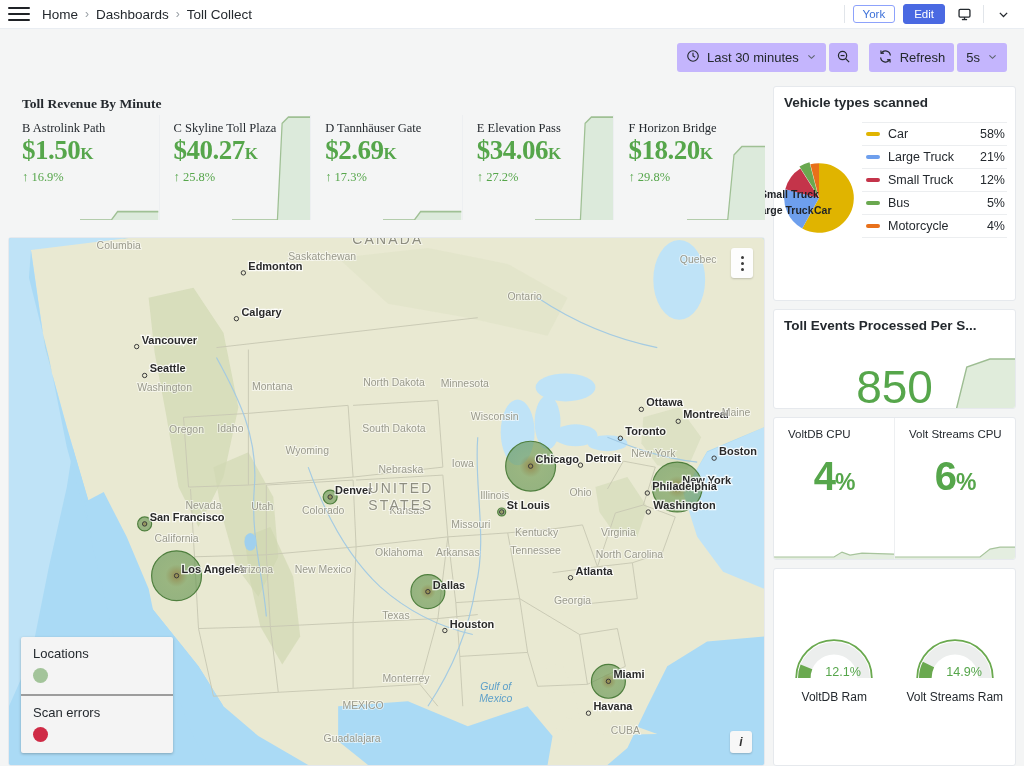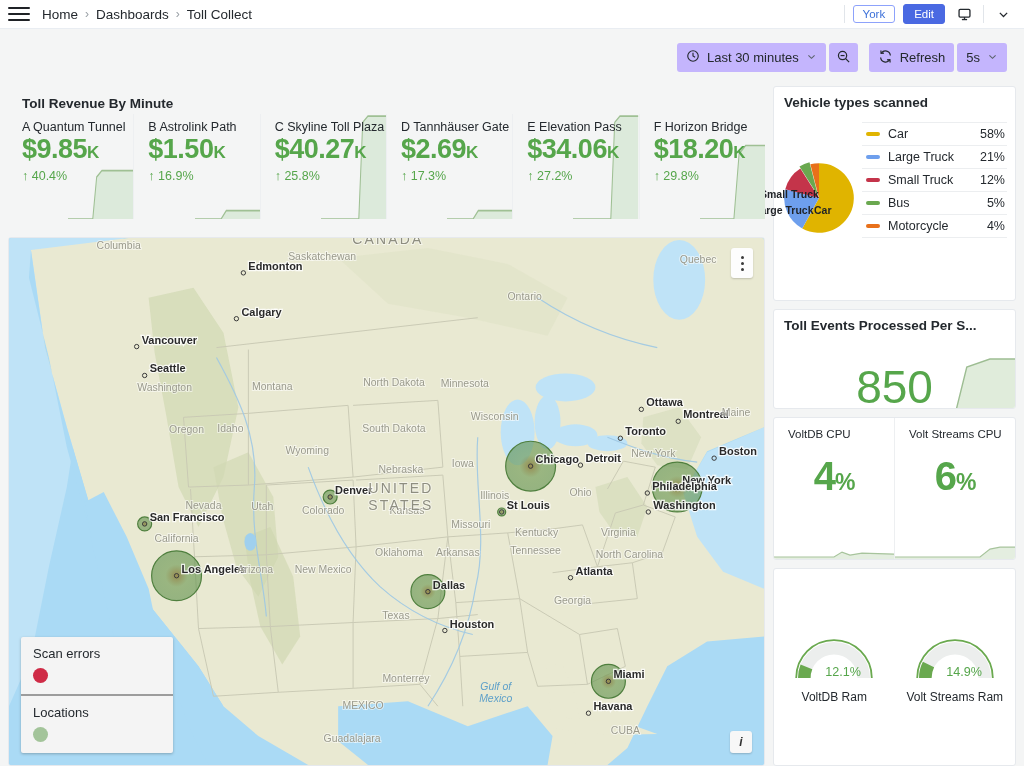--- a/index.html
+++ b/index.html
@@ -62,21 +62,21 @@
 
   
   .body-wrap { display: flex; gap: 8px; padding: 0 8px 0 8px; height: 680px; }
   .col-left { width: 757px; display: flex; flex-direction: column; gap: 8px; }
   .col-right { width: 243px; display: flex; flex-direction: column; gap: 8px; }
 
   .panel { background: #fff; border: 1px solid #e6e9ed; border-radius: 3px; position: relative; }
   .panel-title { font-size: 13.5px; font-weight: bold; color: #24292e; padding: 8px 10px 4px 10px; }
 
   
-  .stats-panel { background: transparent; border: none; height: 143px; }
+  .stats-panel { background: transparent; border: none; height: 143px; font-family: Liberation Serif, serif; }
   .stats-panel .panel-title { padding: 10px 0 0 14px; }
   .stats-row { display: flex; height: 105px; margin-top: 3px; }
   .stat-cell {
     flex: 1; position: relative; overflow: hidden; padding: 6px 0 0 14px;
     border-right: 1px solid #edeff1;
   }
   .stat-cell:last-child { border-right: none; }
   .stat-name { font-size: 12.5px; color: #24292e; line-height: 14px; position: relative; z-index: 2; }
   .stat-value {
     font-size: 27px; font-weight: bold; color: #56a64b; line-height: 30px;
@@ -245,29 +245,20 @@
   </div>
 </div>
 
 <div class="body-wrap">
 
   <div class="col-left">
 
     <div class="panel stats-panel">
       <div class="panel-title">Toll Revenue By Minute</div>
       <div class="stats-row" id="stats-row">
-          <div class="stat-cell">
-            <svg class="spark" viewBox="0 0 100 100" preserveAspectRatio="none">
-              <path d="M0,100 L38,100 L44,60 L52,54 L100,54 L100,100 Z" fill="#dceadb"></path>
-              <path d="M0,100 L38,100 L44,60 L52,54 L100,54" fill="none" stroke="#9fc094" stroke-width="1.6"></path>
-            </svg>
-            <div class="stat-name">A Quantum Tunnel</div>
-            <div class="stat-value"><span class="num">$9.85</span><span class="unit">K</span></div>
-            <div class="stat-delta">↑ 40.4%</div>
-          </div>
           <div class="stat-cell">
             <svg class="spark" viewBox="0 0 100 100" preserveAspectRatio="none">
               <path d="M0,100 L40,100 L48,92 L100,92 L100,100 Z" fill="#dceadb"></path>
               <path d="M0,100 L40,100 L48,92 L100,92" fill="none" stroke="#9fc094" stroke-width="1.6"></path>
             </svg>
             <div class="stat-name">B Astrolink Path</div>
             <div class="stat-value"><span class="num">$1.50</span><span class="unit">K</span></div>
             <div class="stat-delta">↑ 16.9%</div>
           </div>
           <div class="stat-cell">
@@ -503,26 +494,26 @@
 
         <div class="map-kebab">
           <i></i>
             <i></i>
             <i></i>
         </div>
         <div class="map-info">i</div>
 
         <div class="map-legend">
           <div class="legend-sec">
+            <div class="legend-title">Locations</div>
+            <div class="legend-dot" id="legend-dot-0" style="background: rgb(163, 196, 154);"></div>
+          </div>
+          <div class="legend-sec">
             <div class="legend-title">Scan errors</div>
             <div class="legend-dot" id="legend-dot-1" style="background: rgb(207, 43, 70);"></div>
-          </div>
-          <div class="legend-sec">
-            <div class="legend-title">Locations</div>
-            <div class="legend-dot" id="legend-dot-0" style="background: rgb(163, 196, 154);"></div>
           </div>
         </div>
       </div>
     </div>
   </div>
 
   <div class="col-right">
 
     <div class="panel pie-panel">
       <div class="panel-title">Vehicle types scanned</div>

